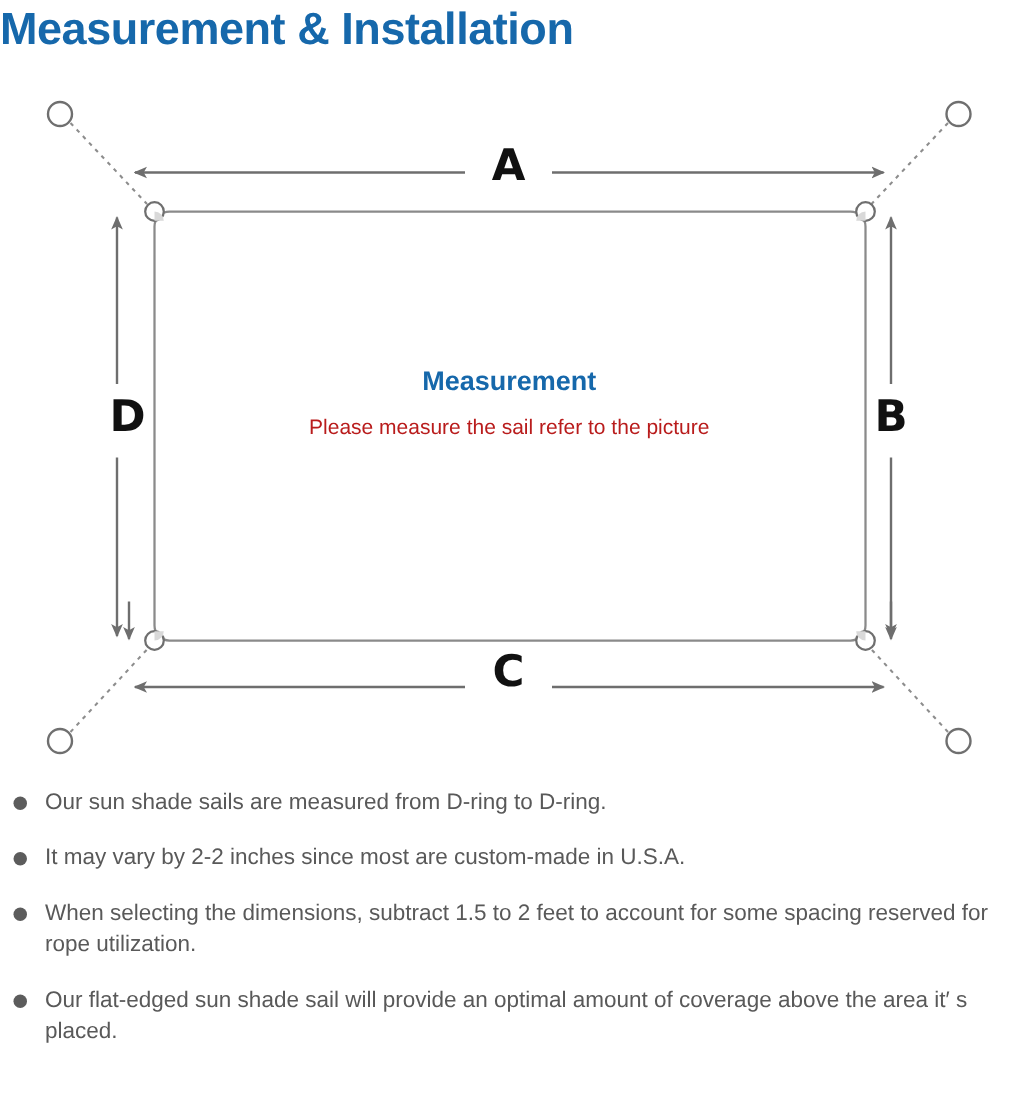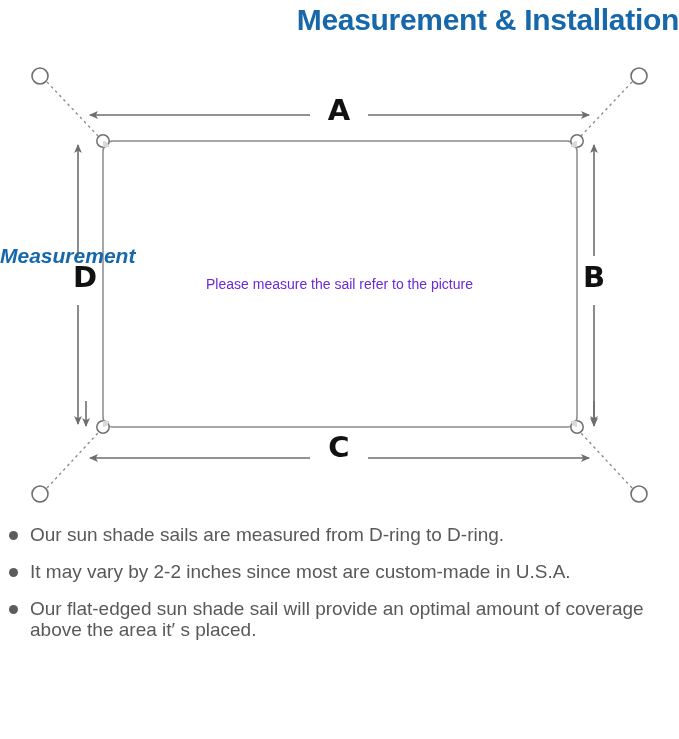--- a/index.html
+++ b/index.html
@@ -21,21 +21,21 @@
     height: 739px;
     background: #ffffff;
   }
 
   
   .page-title {
     position: absolute;
     top: 0px;
     left: 0;
     width: 679px;
-    text-align: right;
+    text-align: left;
     font-size: 30px;
     font-weight: bold;
     color: #1668ab;
     letter-spacing: -0.3px;
     line-height: 40px;
     white-space: nowrap;
   }
 
   
   .diagram {
@@ -45,35 +45,34 @@
     width: 679px;
     height: 470px;
   }
   .diagram svg { display: block; }
 
   .sail-center-title {
     position: absolute;
     left: 0;
     top: 196px;
     width: 679px;
-    text-align: left;
-    font-size: 21px;
+    text-align: center;
+    font-size: 18px;
     font-weight: bold;
     color: #1668ab;
     white-space: nowrap;
-    font-style: italic;
   }
   .sail-center-sub {
     position: absolute;
     left: 0;
     top: 228px;
     width: 679px;
     text-align: center;
     font-size: 14px;
-    color: #6d28d9;
+    color: #b91c1c;
     white-space: nowrap;
   }
 
   .dim-label {
     position: absolute;
     font-family: "DejaVu Sans", sans-serif;
     font-weight: bold;
     font-size: 29px;
     color: #111111;
     line-height: 1;
@@ -88,21 +87,21 @@
   .notes {
     position: absolute;
     left: 0px;
     top: 524px;
     width: 679px;
   }
   .note-item {
     position: relative;
     padding-left: 30px;
     margin-bottom: 16px;
-    font-size: 19px;
+    font-size: 15px;
     line-height: 21px;
     color: #595959;
   }
   .note-item:last-child { margin-bottom: 13px; }
   .note-bullet {
     position: absolute;
     left: 9px;
     top: 7px;
     width: 9px;
     height: 9px;
@@ -199,20 +198,24 @@
     <div class="note-item">
       <span class="note-bullet"></span>
       <span class="note-text">Our sun shade sails are measured from D-ring to D-ring.</span>
     </div>
 
     <div class="note-item">
       <span class="note-bullet"></span>
       <span class="note-text">It may vary by 2-2 inches since most are custom-made in U.S.A.</span>
     </div>
 
+    <div class="note-item">
+      <span class="note-bullet"></span>
+      <span class="note-text">When selecting the dimensions, subtract 1.5 to 2 feet to account for some spacing reserved for rope utilization.</span>
+    </div>
 
 
     <div class="note-item">
       <span class="note-bullet"></span>
       <span class="note-text">Our flat-edged sun shade sail will provide an optimal amount of coverage above the area it′ s placed.</span>
     </div>
 
   </div>
 
 </div>

